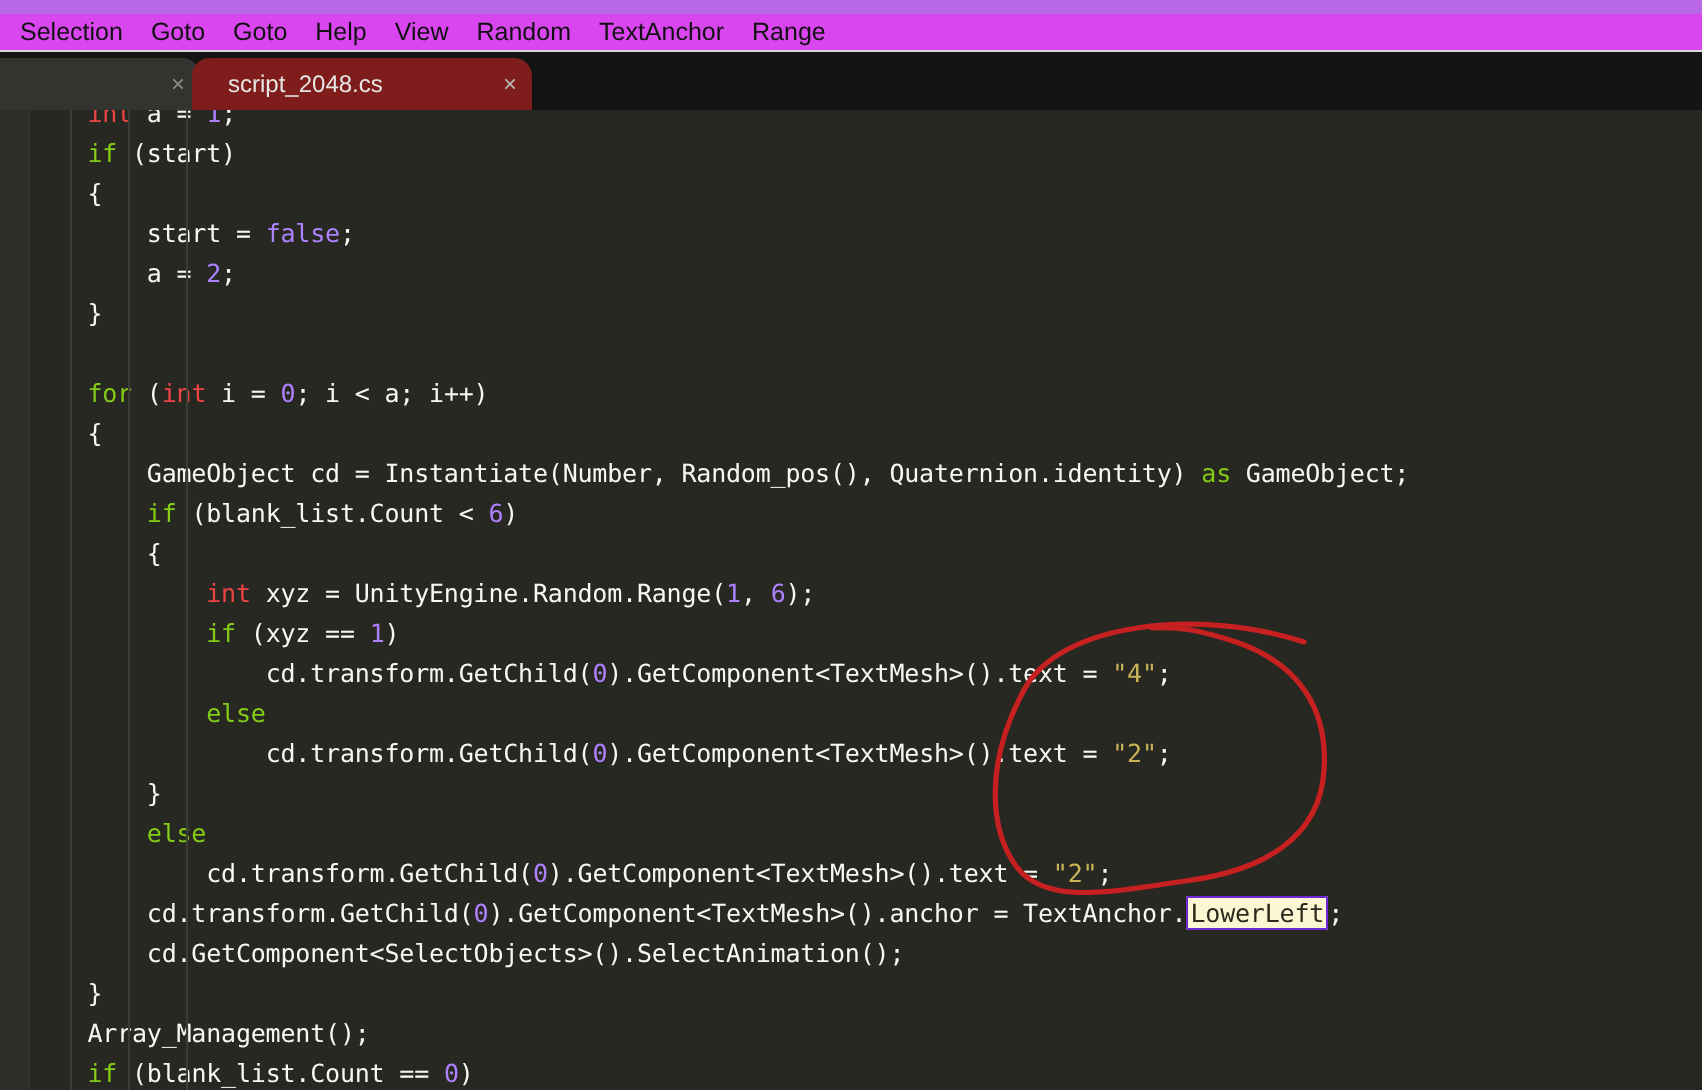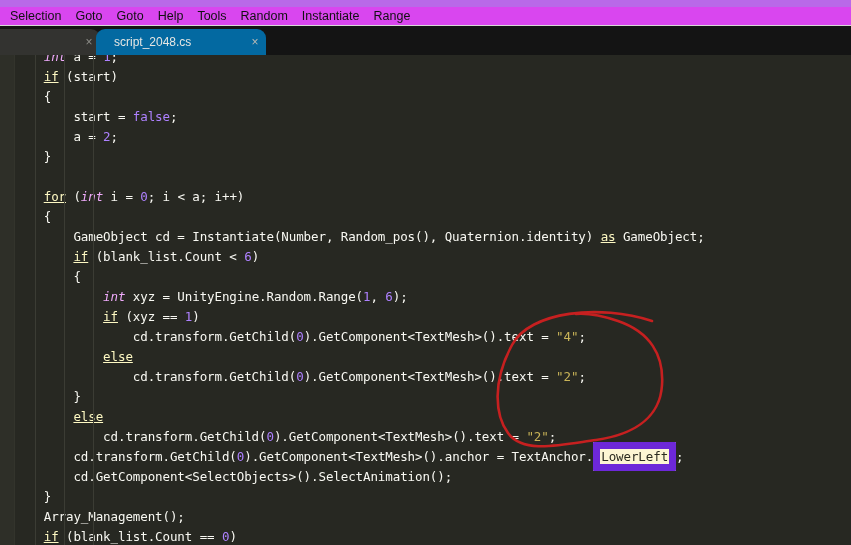--- a/index.html
+++ b/index.html
@@ -74,21 +74,21 @@
     color: #cfcfcf;
     border-top-left-radius: 9px;
     border-top-right-radius: 9px;
     cursor: default;
   }
   .tab.inactive {
     background: #333330;
     color: #8a8a86;
   }
   .tab.active {
-    background: #0369a1;
+    background: #7f1d1d;
     color: #e6e6e3;
   }
   .tab-label {
     flex: 1;
     padding-left: 18px;
     white-space: nowrap;
     overflow: hidden;
   }
   .tab-close {
     width: 22px;
@@ -133,31 +133,31 @@
   
   .guide {
     position: absolute;
     top: 55px;
     width: 1px;
     background: #3b3c34;
     height: 490px;
   }
 
   
-  .kw   { color: #fef9c3; text-decoration: underline; }          
-  .typ  { color: #f0abfc; font-style: italic; }  
+  .kw   { color: #84cc16; }          
+  .typ  { color: #ef4444; }  
   .num  { color: #ae81ff; }          
   .str  { color: #c9b458; }          
   .pln  { color: #f8f8f2; }
 
   
   .hl {
     background: #fdf6d3;
     color: #2b2b20;
-    border: 7px solid #6d28d9;
+    border: 1px solid #6d28d9;
     padding: 0 1px;
     border-radius: 1px;
   }
 
   
   .annot {
     position: absolute;
     top: 55px; left: 0;
     width: 851px;
     height: 490px;
@@ -169,23 +169,23 @@
 
 <div id="app">
 
   <div class="top-strip"></div>
 
   <div class="menubar" id="menubar">
       <div class="menu-item">Selection</div>
       <div class="menu-item">Goto</div>
       <div class="menu-item">Goto</div>
       <div class="menu-item">Help</div>
-      <div class="menu-item">Tools</div>
+      <div class="menu-item">View</div>
       <div class="menu-item">Random</div>
-      <div class="menu-item">Instantiate</div>
+      <div class="menu-item">TextAnchor</div>
       <div class="menu-item">Range</div>
     </div>
 
   <div class="tabstrip" id="tabstrip">
       <div class="tab inactive" style="left: -14px; width: 114px; z-index: 1;">
         <span class="tab-label"></span>
         <span class="tab-close">×</span>
       </div>
       <div class="tab active" style="left: 96px; width: 170px; z-index: 5;">
         <span class="tab-label">script_2048.cs</span>

